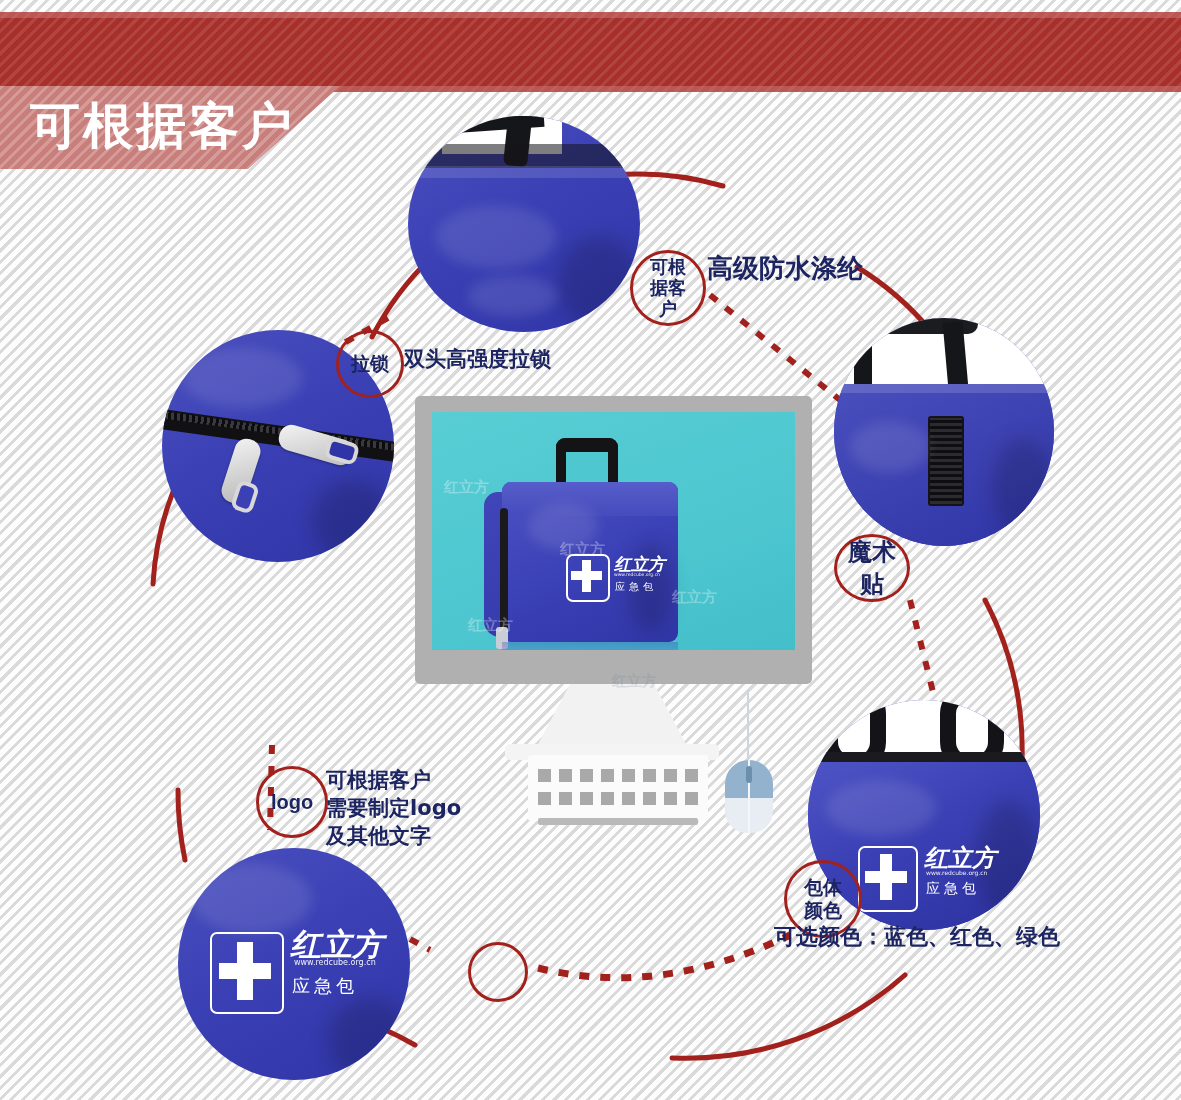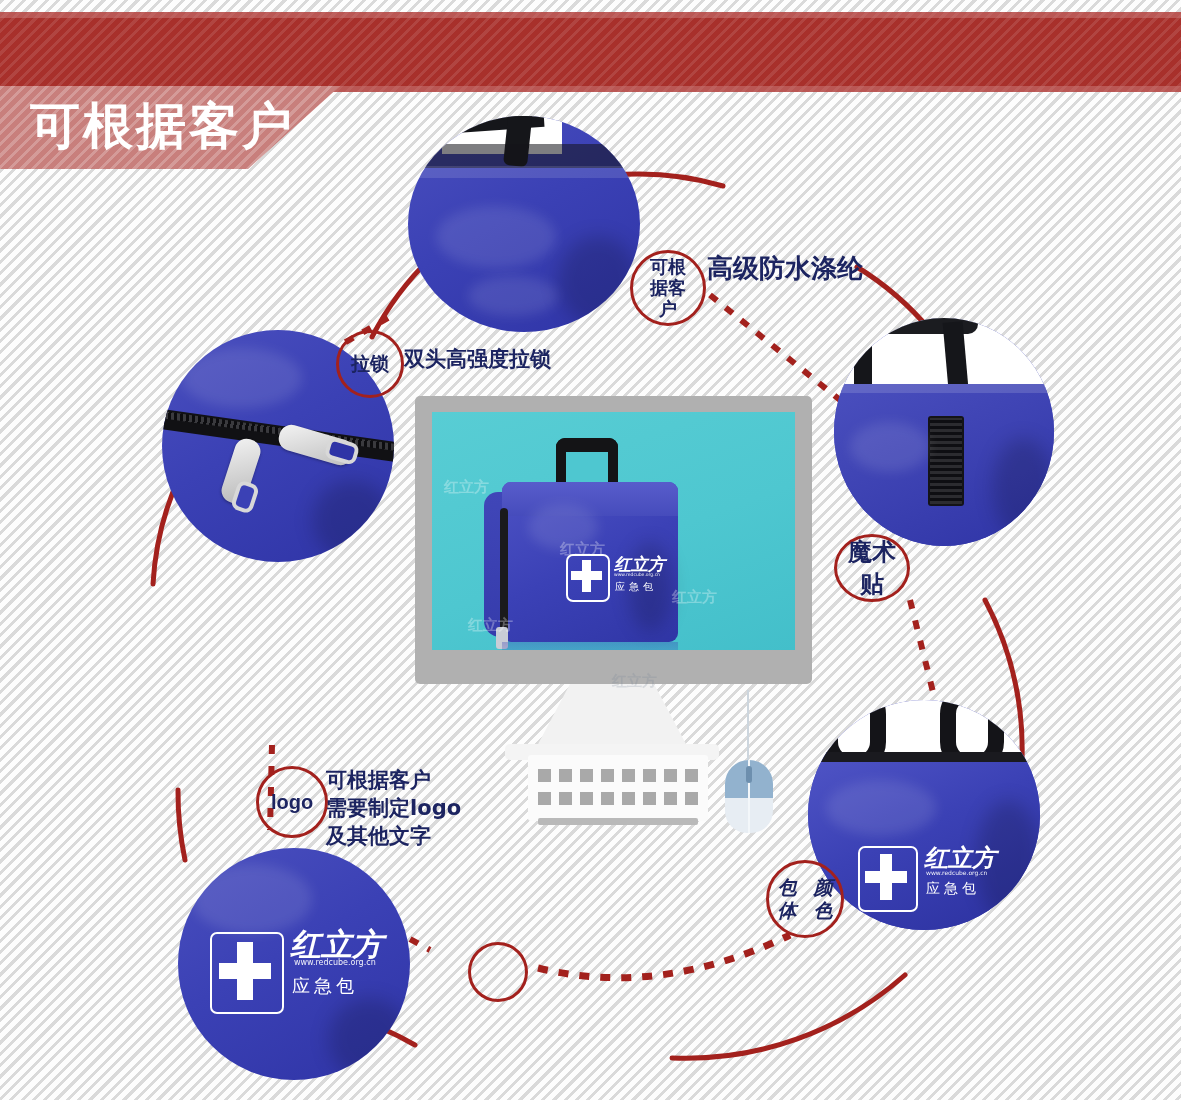--- a/index.html
+++ b/index.html
@@ -315,18 +315,19 @@
   </div>
   <div class="tagtext" style="left:707px;top:251px;font-size:26px;">高级防水涤纶</div>
 
   <div class="tagcircle" style="left:834px;top:534px;width:70px;height:62px;font-size:24px;">魔术贴</div>
 
   <div class="tagcircle" style="left:256px;top:766px;width:66px;height:66px;font-size:20px;">logo</div>
   <div class="tagtext" style="left:326px;top:766px;font-size:21px;">可根据客户</div>
   <div class="tagtext" style="left:326px;top:794px;font-size:21px;">需要制定logo</div>
   <div class="tagtext" style="left:326px;top:822px;font-size:21px;">及其他文字</div>
 
-  <div class="tagcircle" style="left:766px;top:860px;width:72px;height:72px;font-size:19px;line-height:23px;font-style:italic;">
+  <div class="tagcircle" style="left:784px;top:860px;width:72px;height:72px;font-size:19px;line-height:23px;flex-direction:column;">
     <span>包体</span>
     <span>颜色</span>
   </div>
+  <div class="tagtext" style="left:774px;top:922px;font-size:22px;">可选颜色：蓝色、红色、绿色</div>
 
 </div>
 
 </body></html>

